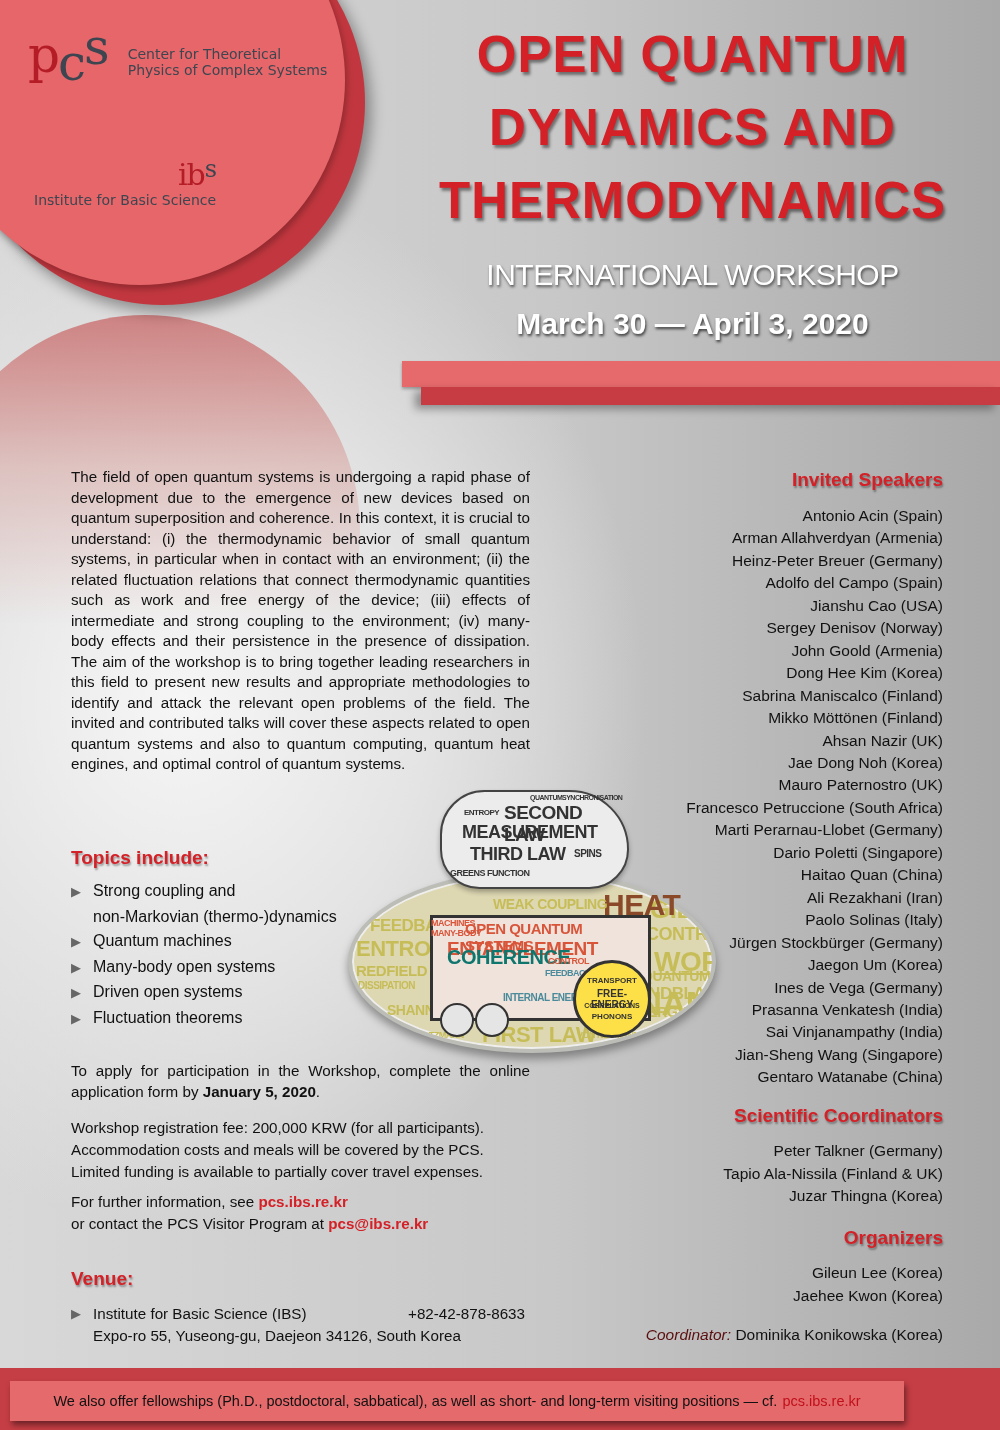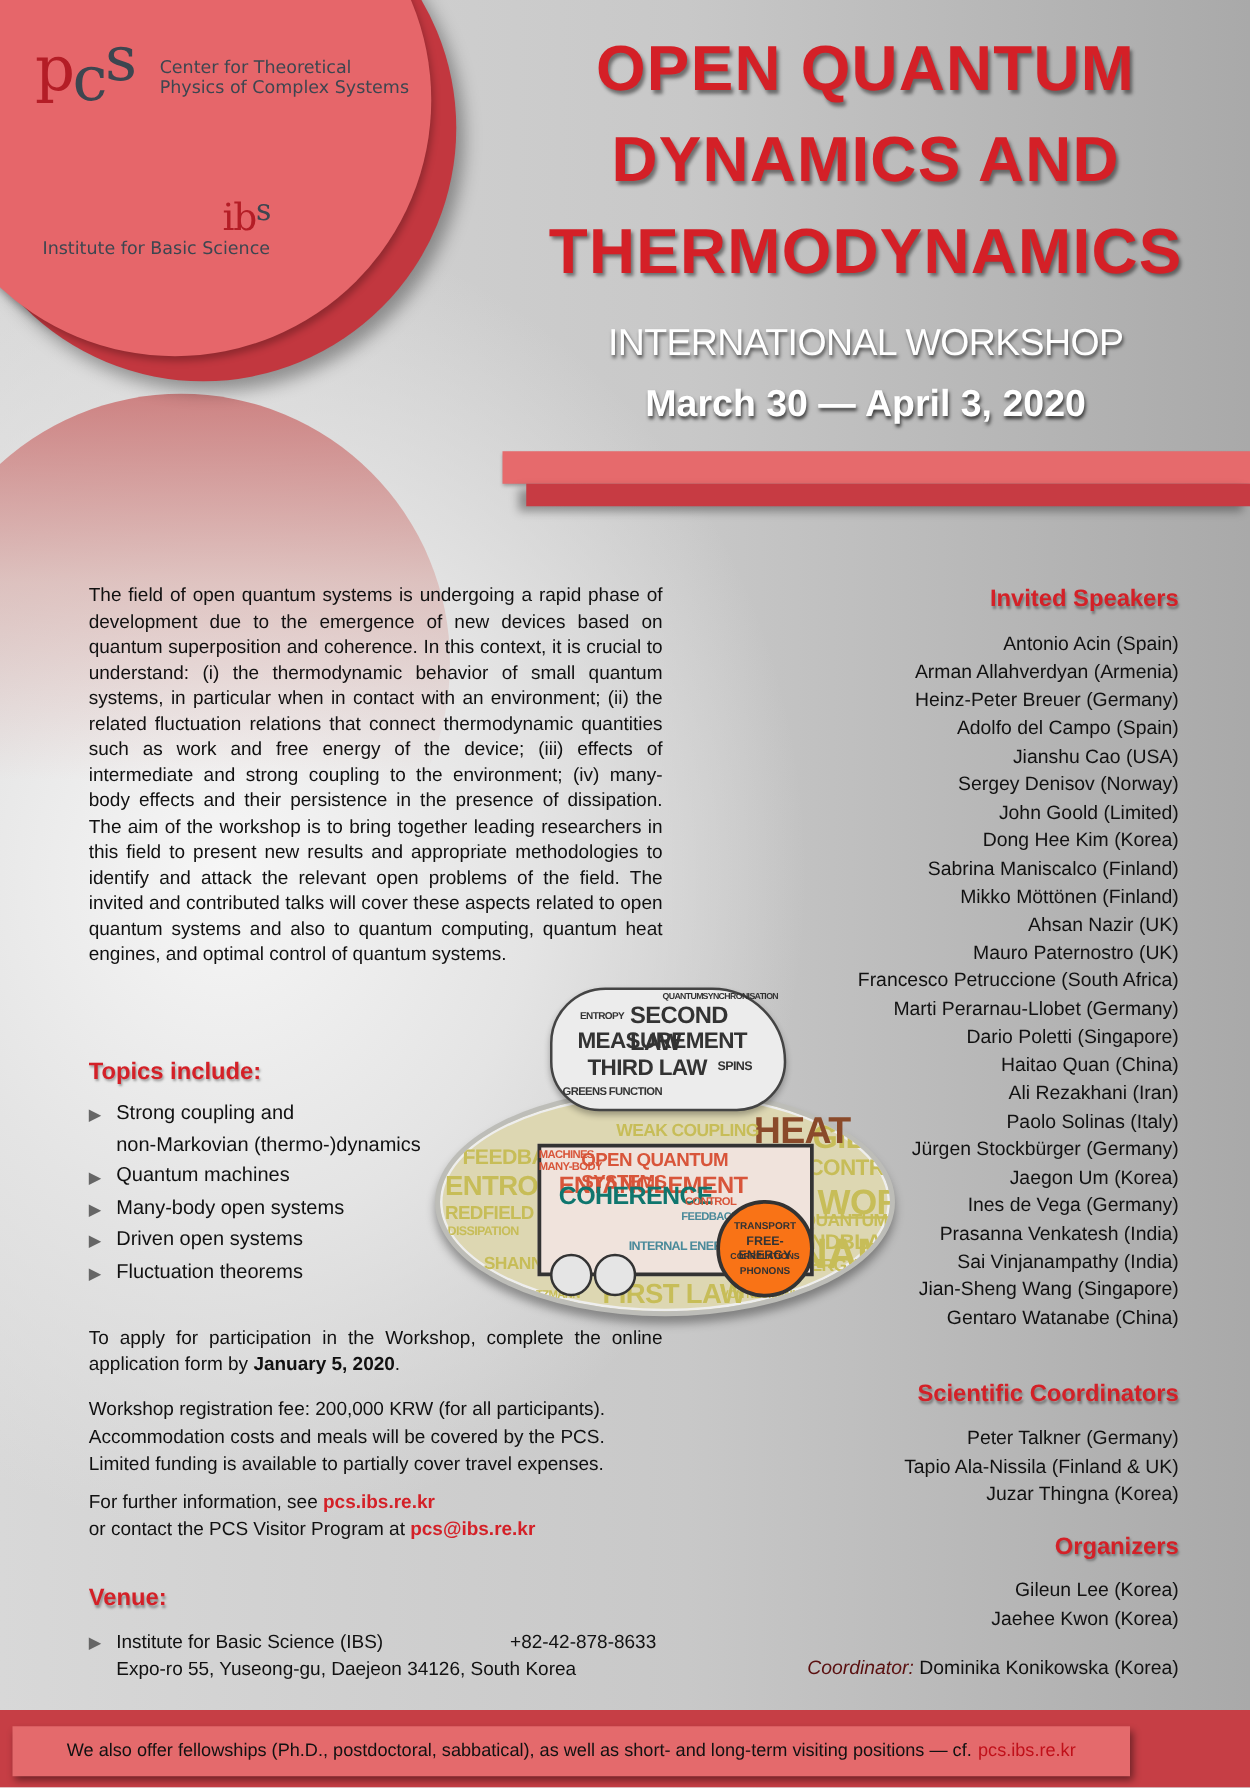--- a/index.html
+++ b/index.html
@@ -120,21 +120,21 @@
     border: 2px solid #444; box-shadow: 0 3px 5px rgba(0,0,0,0.3);
   }
   .smoke .w { position: absolute; color: #333; font-weight: bold; letter-spacing: -0.5px; }
   .engine {
     position: absolute; left: 85px; top: 130px; width: 215px; height: 100px;
     background: #f0e3dc; border: 3px solid #333;
   }
   .engine .w { position: absolute; font-weight: bold; letter-spacing: -0.5px; }
   .wheel-big {
     position: absolute; left: 228px; top: 175px; width: 72px; height: 72px; border-radius: 50%;
-    background: #f97316; border: 3px solid #333;
+    background: #fde047; border: 3px solid #333;
   }
   .wheel-big .w { position: absolute; font-size: 8px; font-weight: bold; color: #333; width: 100%; text-align: center; }
   .wheel-small { position: absolute; width: 30px; height: 30px; border-radius: 50%; background: #e5e5e5; border: 2px solid #333; top: 218px; }
 
   
   .footer {
     position: absolute; left: 0; top: 1368px; width: 1000px; height: 62px;
     background: #c63e45;
   }
   .footer-inner {
@@ -283,25 +283,26 @@
 </div>
 
 <div class="right speakers-head red-head">Invited Speakers</div>
 <div class="right speakers">
   <div>Antonio Acin (Spain)</div>
   <div>Arman Allahverdyan (Armenia)</div>
   <div>Heinz-Peter Breuer (Germany)</div>
   <div>Adolfo del Campo (Spain)</div>
   <div>Jianshu Cao (USA)</div>
   <div>Sergey Denisov (Norway)</div>
-  <div>John Goold (Limited)</div>
+  <div>John Goold (Armenia)</div>
   <div>Dong Hee Kim (Korea)</div>
   <div>Sabrina Maniscalco (Finland)</div>
   <div>Mikko Möttönen (Finland)</div>
   <div>Ahsan Nazir (UK)</div>
+  <div>Jae Dong Noh (Korea)</div>
   <div>Mauro Paternostro (UK)</div>
   <div>Francesco Petruccione (South Africa)</div>
   <div>Marti Perarnau-Llobet (Germany)</div>
   <div>Dario Poletti (Singapore)</div>
   <div>Haitao Quan (China)</div>
   <div>Ali Rezakhani (Iran)</div>
   <div>Paolo Solinas (Italy)</div>
   <div>Jürgen Stockbürger (Germany)</div>
   <div>Jaegon Um (Korea)</div>
   <div>Ines de Vega (Germany)</div>

